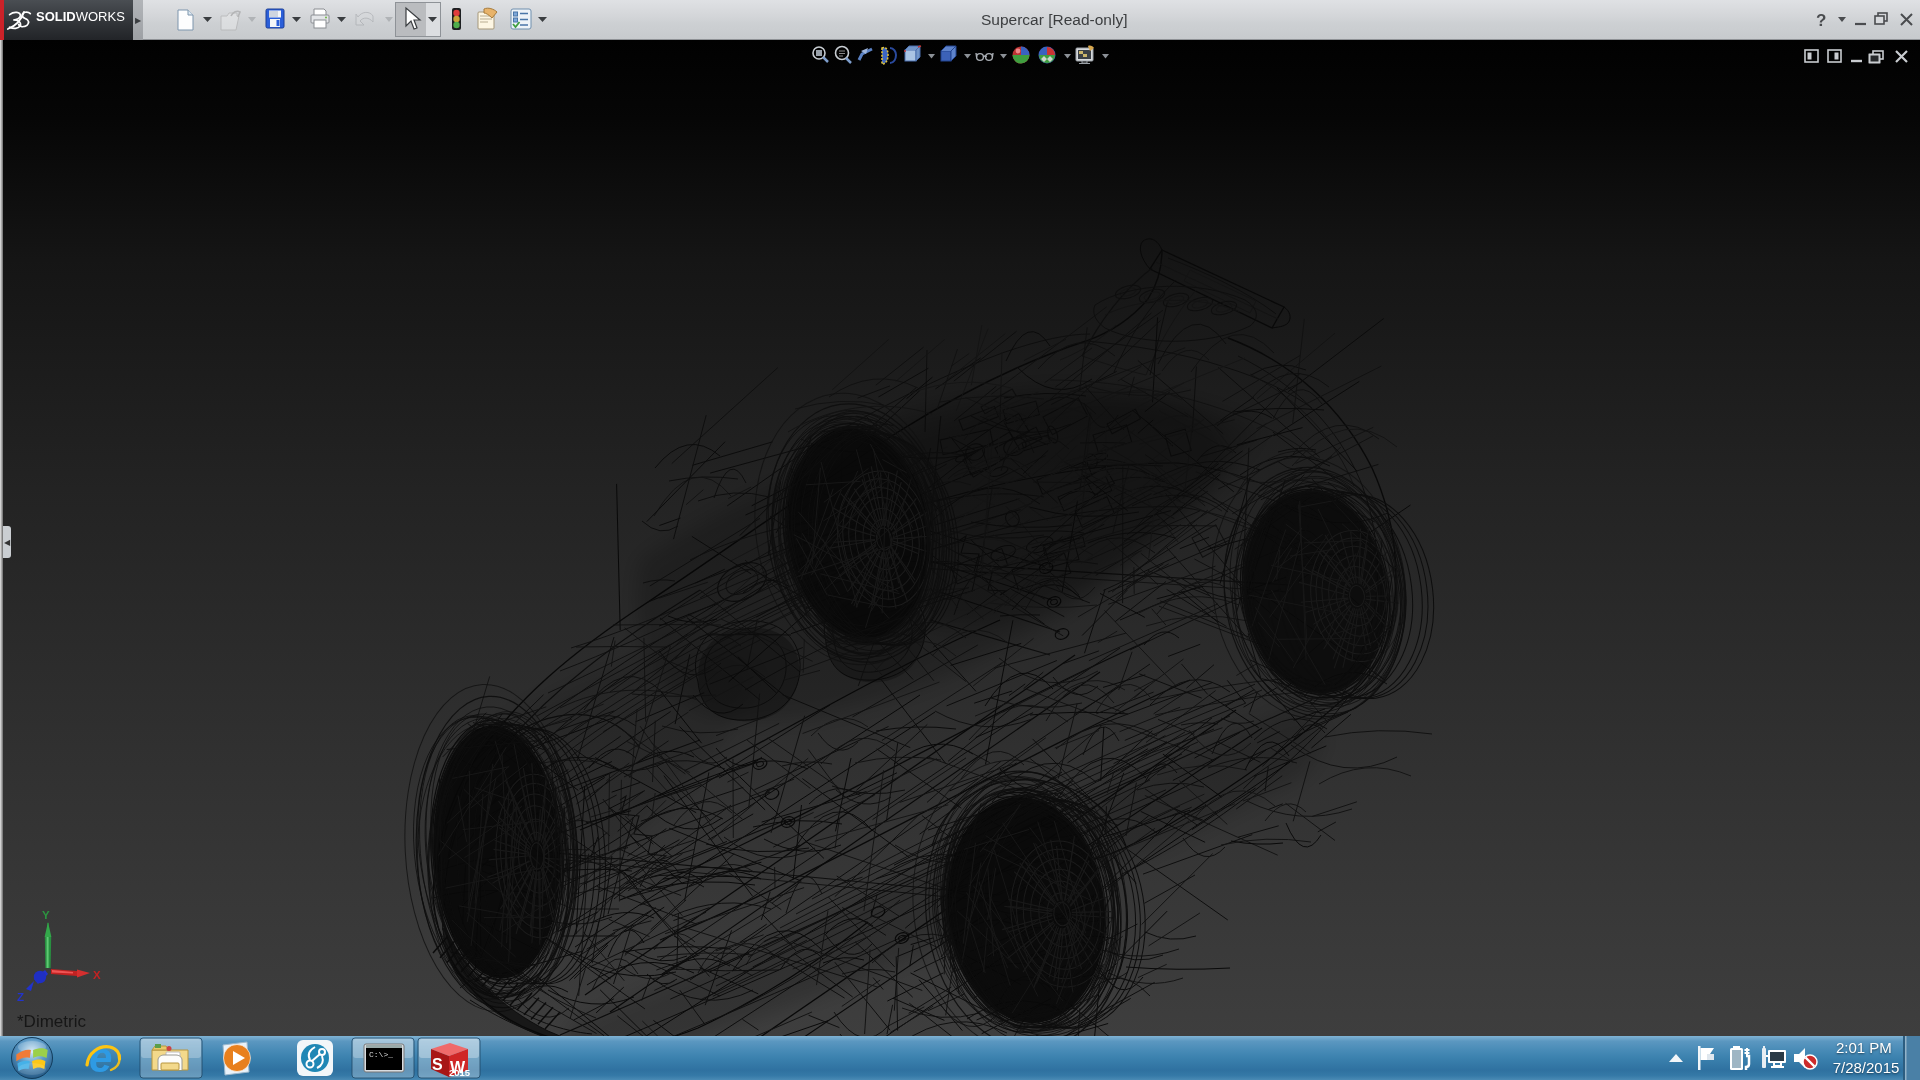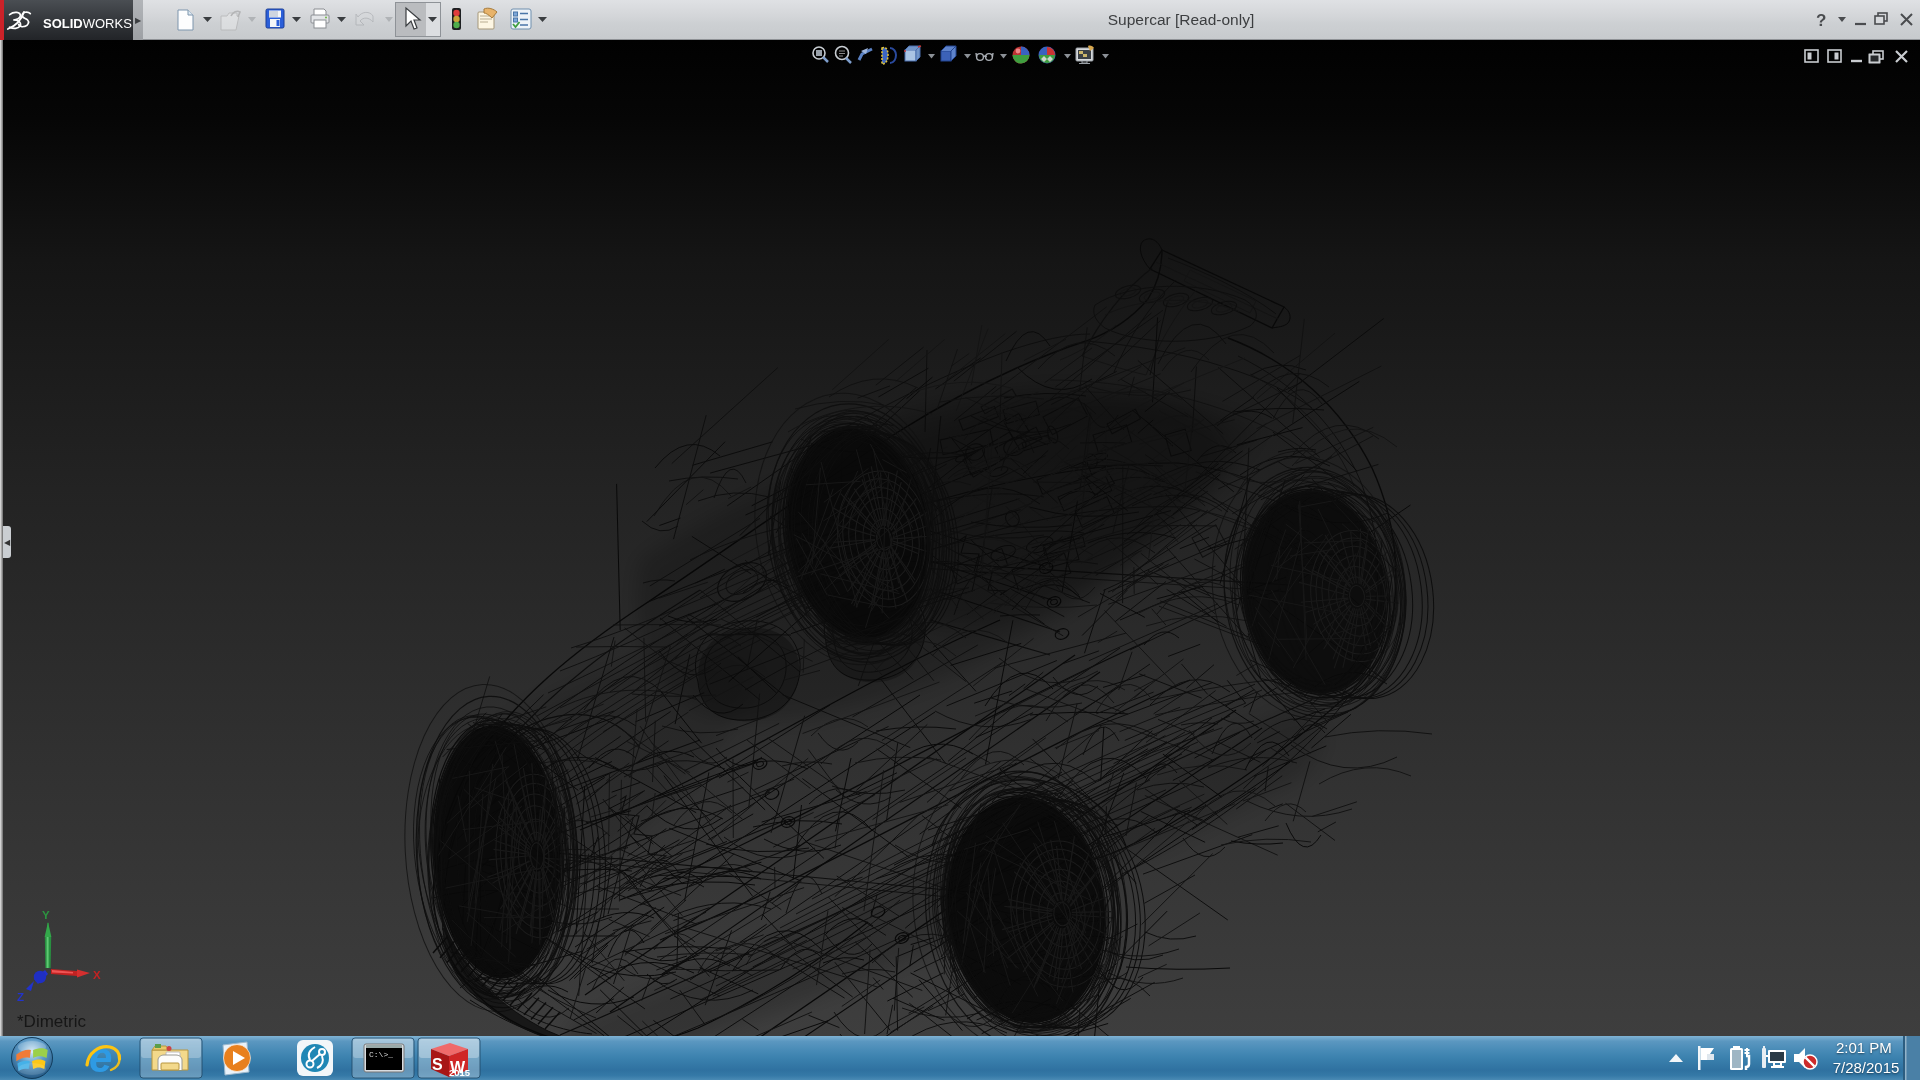--- a/index.html
+++ b/index.html
@@ -2,26 +2,26 @@
 <html><head><meta charset="utf-8"><style>
 *{margin:0;padding:0;box-sizing:border-box}
 html,body{width:1920px;height:1080px;overflow:hidden;font-family:"Liberation Sans",sans-serif}
 #page{position:relative;width:1920px;height:1080px;background:#000}
 
 #titlebar{position:absolute;left:0;top:0;width:1920px;height:40px;
  background:linear-gradient(#dfe1e4,#d4d6d9 40%,#cdd0d3 60%,#c7cacd);border-bottom:1px solid #8f9296}
 #swblock{position:absolute;left:0;top:0;width:133px;height:40px;
  background:linear-gradient(#4a4e53,#303337 60%,#222428);display:flex;align-items:center}
 #redstripe{position:absolute;left:0;top:0;width:4px;height:40px;background:#cc2229}
-#swlogo{margin-left:6px;display:flex;align-items:flex-end;gap:10px}
+#swlogo{margin-left:6px;display:flex;align-items:flex-start;gap:3px}
 #swtext{color:#fff;font-size:13px;letter-spacing:0}
 #swtext b{font-weight:bold}
 #expander{position:absolute;left:133px;top:0;width:10px;height:40px;background:linear-gradient(#b2b5b9,#9da0a4);
  display:flex;align-items:center;justify-content:center;color:#3a3d40;font-size:8px}
-#title{position:absolute;left:981px;top:0;width:400px;height:40px;line-height:40px;text-align:center;
+#title{position:absolute;left:981px;top:0;width:400px;height:40px;line-height:40px;
  font-size:15.5px;color:#3c3e40}
 
 #viewport{position:absolute;left:0;top:40px;width:1920px;height:996px;
  background:linear-gradient(#010101 0%,#060606 8%,#151515 22%,#232323 45%,#2d2d2d 65%,#373737 85%,#3e3e3e 100%)}
 #leftedge{position:absolute;left:0;top:0;width:3px;height:996px;background:linear-gradient(90deg,#e8e8e8,#6a6a6a)}
 #lefttab{position:absolute;left:3px;top:486px;width:8px;height:32px;background:#caced2;border-radius:0 3px 3px 0;
  font-size:8px;color:#333;display:flex;align-items:center;justify-content:center}
 #dimetric{position:absolute;left:17px;top:972px;font-size:17px;color:#161616}
 
 #taskbar{position:absolute;left:0;top:1036px;width:1920px;height:44px;

